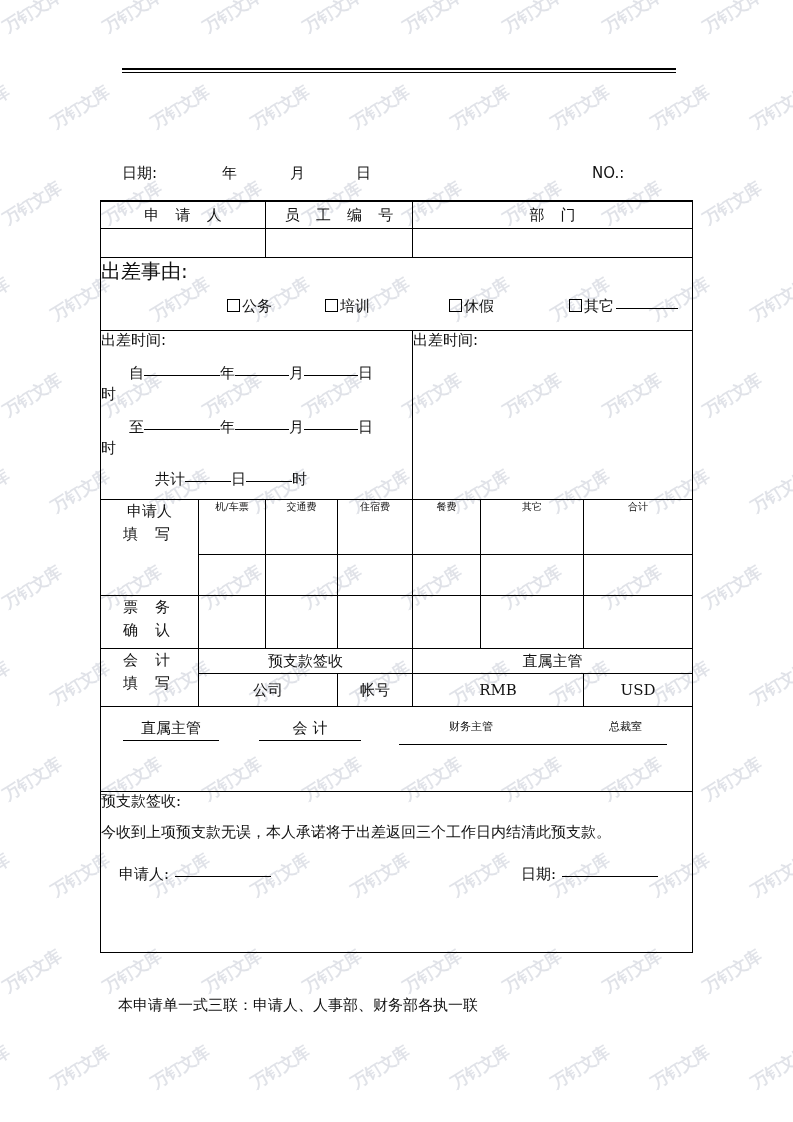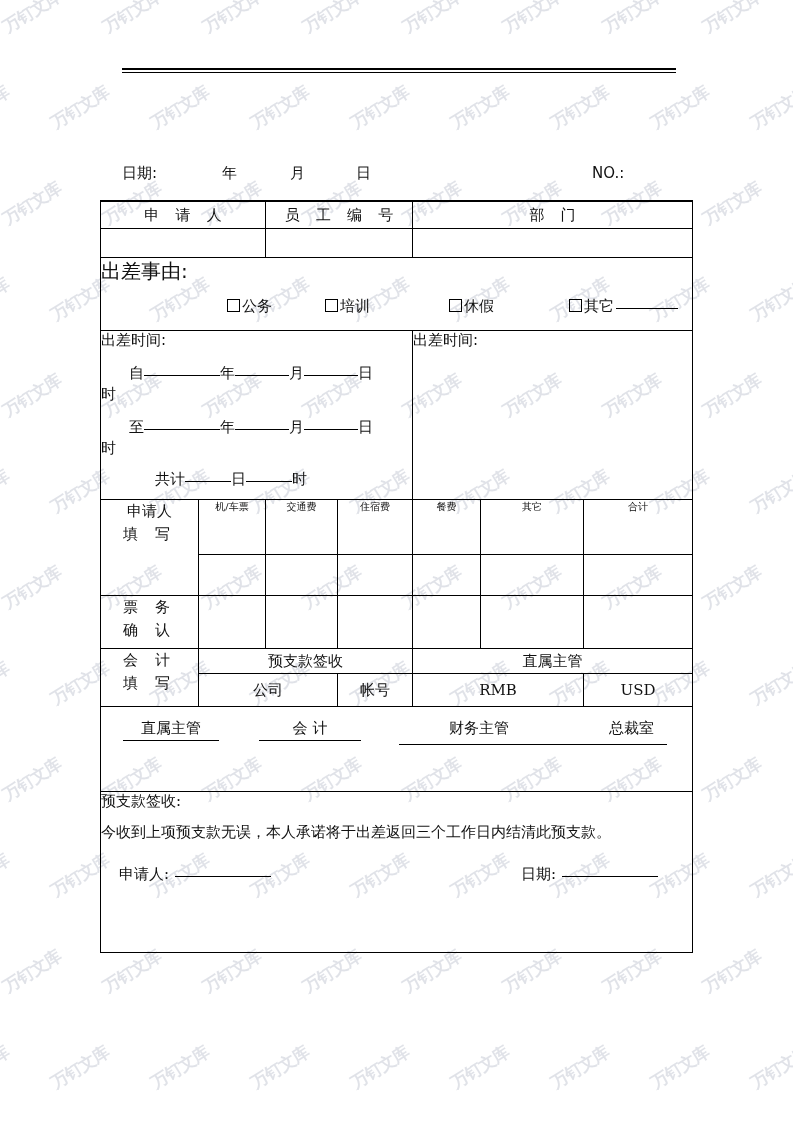--- a/index.html
+++ b/index.html
@@ -215,21 +215,21 @@
   .sign-item {
     position: absolute;
     font-size: 15px;
     font-family: "DejaVu Serif", "Liberation Serif", serif;
     border-bottom: 1px solid #000;
     padding-bottom: 2px;
     text-align: center;
   }
   .sign-plain {
     position: absolute;
-    font-size: 15px;
+    font-size: 11px;
     font-family: "DejaVu Serif", "Liberation Serif", serif;
   }
   .sign-blank-rule {
     position: absolute;
     border-bottom: 1px solid #000;
     height: 1px;
   }
 
   .receipt-cell { height: 160px; padding: 14px 14px 0 10px; }
   .receipt-title { font-size: 15px; font-family: "DejaVu Serif", "Liberation Serif", serif; }
@@ -522,15 +522,16 @@
             </span>
             <span class="rs-date">
               <span>日期:</span><span class="rule-90"></span>
             </span>
           </div>
         </td>
       </tr>
     </tbody>
       </table>
 
+    <div class="footer-note">本申请单一式三联：申请人、人事部、财务部各执一联</div>
 
   </div>
 </div>
 
 </body></html>

